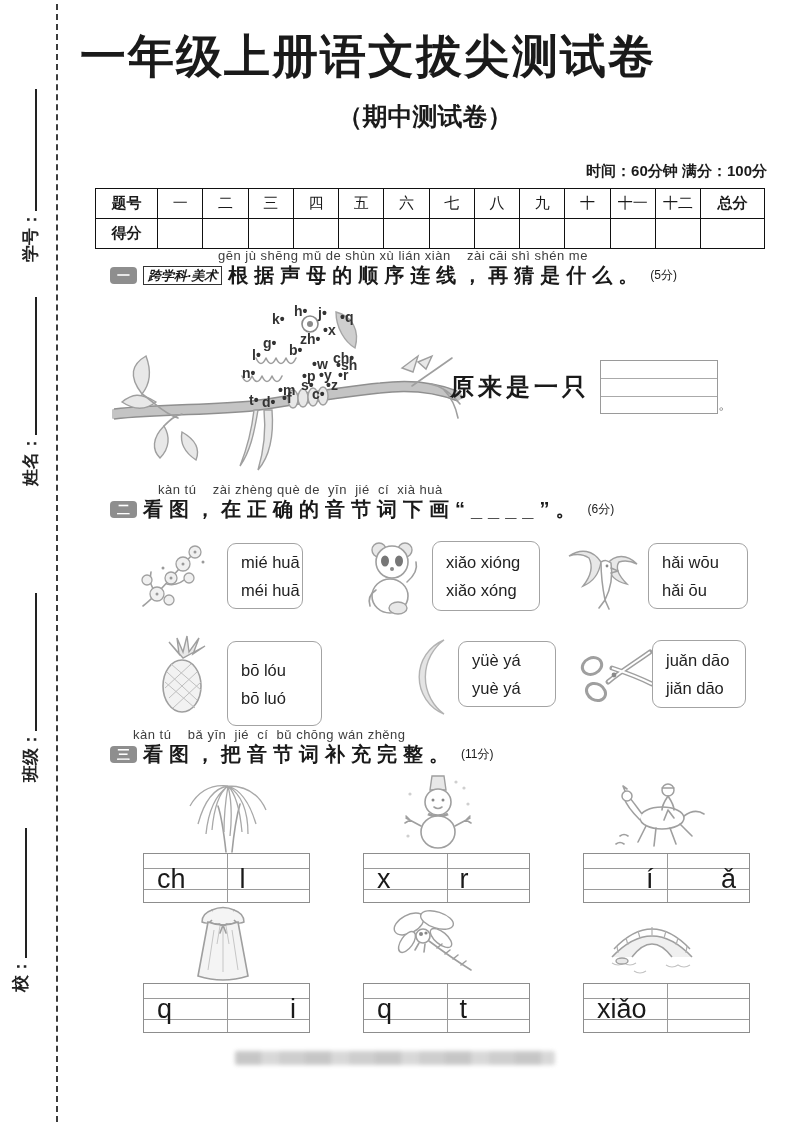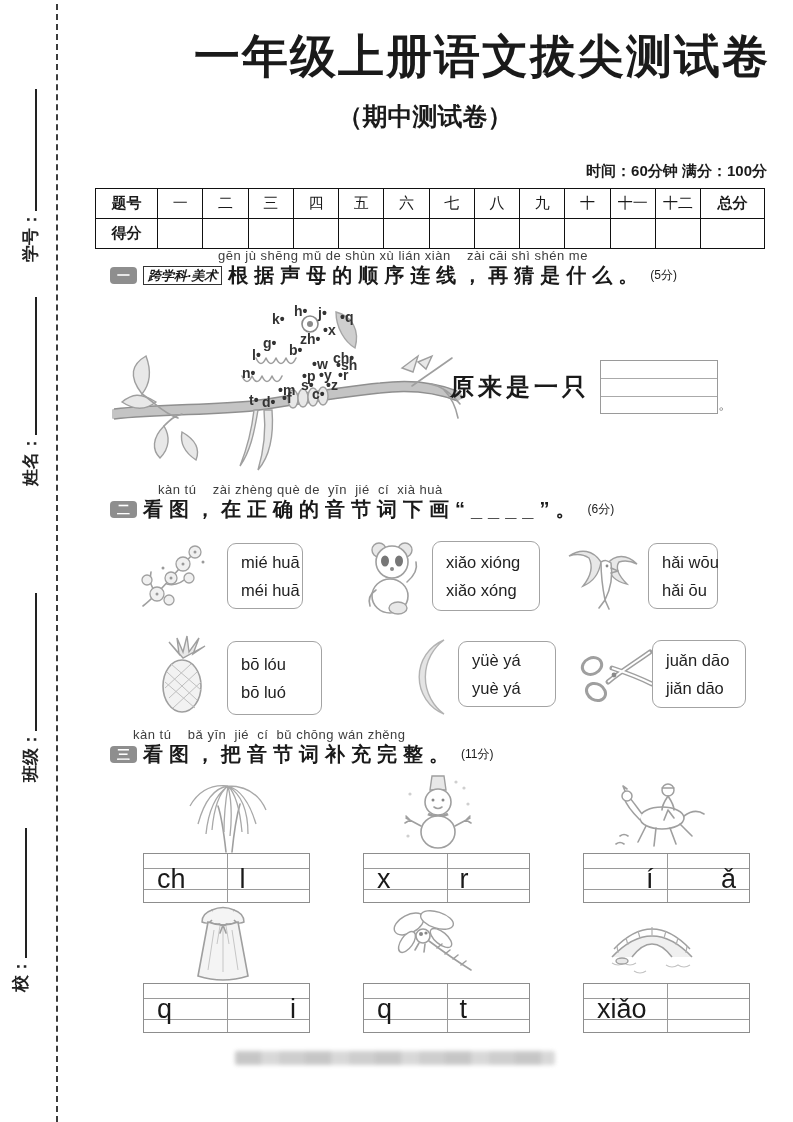--- a/index.html
+++ b/index.html
@@ -10,21 +10,21 @@
   }
   
   .dash-line { position:absolute; left:56px; top:4px; height:1118px; border-left:2px dashed #3c3c3c; }
   .side-field {
     position:absolute; transform:rotate(-90deg); transform-origin:0 0;
     display:flex; align-items:flex-end; height:26px; white-space:nowrap;
     font-size:17px; font-weight:700; color:#222;
   }
   .side-field .blank { display:inline-block; border-bottom:2px solid #222; height:2px; margin-bottom:5px; }
   
-  .title { position:absolute; left:80px; top:26px; width:690px; text-align:right;
+  .title { position:absolute; left:80px; top:26px; width:690px; text-align:left;
            font-size:46px; font-weight:900; letter-spacing:2px; }
   .subtitle { position:absolute; left:80px; top:100px; width:690px; text-align:center;
               font-size:25px; font-weight:800; }
   .meta { position:absolute; right:26px; top:162px; font-size:15px; font-weight:700; }
   
   table.score { position:absolute; left:95px; top:188px; width:670px; border-collapse:collapse; table-layout:fixed; }
   table.score td { border:1.6px solid #111; height:30px; text-align:center; font-size:15px; font-weight:500; }
   table.score td.hd { font-weight:600; }
   
   .pinyin { position:absolute; font-size:13px; color:#3d3d3d; white-space:pre; letter-spacing:.5px; }
@@ -276,33 +276,33 @@
   <div class="itemimg" style="left:563px; top:546px; width:82px; height:66px;">
     <svg viewBox="0 0 82 66" width="82" height="66">
       <path d="M6 10 C18 2 30 4 38 16 C36 28 30 36 20 40 C28 30 30 20 26 12 C20 8 12 8 6 10 Z" class="sketchfill"></path>
       <path d="M74 18 C64 8 52 8 44 18 C46 30 54 36 64 38 C56 30 52 22 56 16 C62 14 68 15 74 18 Z" class="sketchfill"></path>
       <path d="M38 16 C42 14 44 14 48 17 C50 30 48 42 42 54 C40 44 38 30 38 16 Z" fill="#fff" stroke="#9f9f9f" stroke-width="1.5"></path>
       <path d="M42 54 l-6 8 M42 54 l4 9" class="sketch"></path>
       <circle cx="44" cy="20" r="1.4" fill="#888"></circle>
       <path d="M48 22 l7 3 l-7 2" class="sketch"></path>
     </svg>
   </div>
-  <div class="optbox" style="left:648px; top:543px; width:70px; height:66px;">
+  <div class="optbox" style="left:648px; top:543px; width:100px; height:66px;">
     <span>hǎi wōu</span>
     <span>hǎi ōu</span>
   </div>
 
   <div class="itemimg" style="left:145px; top:632px; width:76px; height:84px;">
     <svg viewBox="0 0 76 84" width="76" height="84">
       <path d="M38 26 l-14 -16 l10 12 l-2 -16 l6 14 l4 -16 l2 16 l10 -14 l-6 16 l12 -8 Z" class="sketchfill"></path>
       <ellipse cx="37" cy="54" rx="19" ry="26" fill="#f2f2f2" stroke="#9f9f9f" stroke-width="1.6"></ellipse>
       <path d="M22 40 L52 68 M20 50 L50 76 M26 32 L56 58 M52 40 L24 66 M56 50 L28 76 M46 32 L20 56" stroke="#c0c0c0" stroke-width="1" fill="none"></path>
     </svg>
   </div>
-  <div class="optbox" style="left:227px; top:641px; width:95px; height:74px;">
+  <div class="optbox" style="left:227px; top:641px; width:95px; height:85px;">
     <span>bō lóu</span>
     <span>bō luó</span>
   </div>
 
   <div class="itemimg" style="left:408px; top:636px; width:46px; height:82px;">
     <svg viewBox="0 0 46 82" width="46" height="82">
       <path d="M36 4 A40 40 0 0 0 36 78 A46 46 0 0 1 36 4 Z" fill="#e4e4e4" stroke="#b3b3b3" stroke-width="1.4"></path>
     </svg>
   </div>
   <div class="optbox" style="left:458px; top:641px; width:98px; height:66px;">

